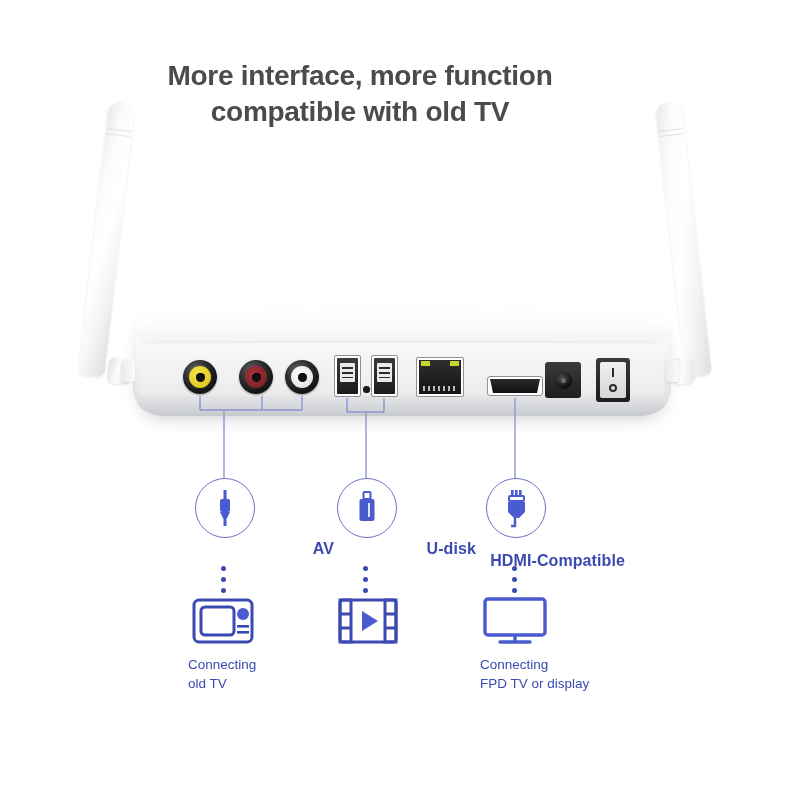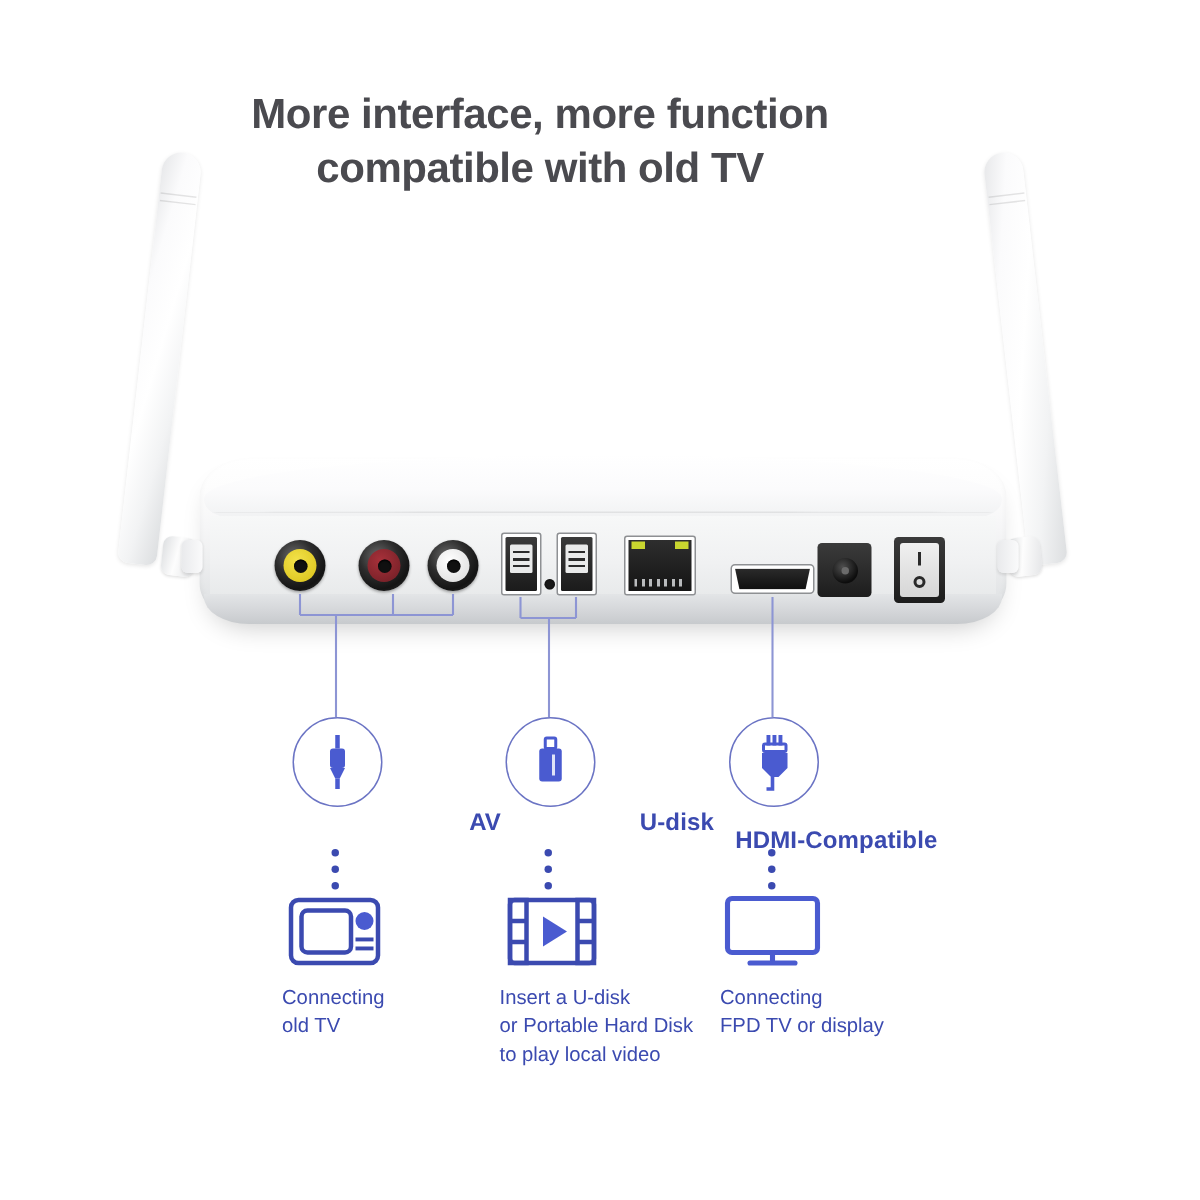--- a/index.html
+++ b/index.html
@@ -492,23 +492,20 @@
 <div class="bottom-item" style="left:333px; top:594px;">
   <div class="bottom-icon">
     <svg width="60" height="48" viewBox="0 0 60 48">
       <rect x="2" y="3" width="56" height="42" rx="3" fill="none" stroke="#3b4ab0" stroke-width="3"></rect>
       <rect x="2" y="3" width="11" height="42" fill="none" stroke="#3b4ab0" stroke-width="3"></rect>
       <rect x="47" y="3" width="11" height="42" fill="none" stroke="#3b4ab0" stroke-width="3"></rect>
       <path d="M2,17 L13,17 M2,31 L13,31 M47,17 L58,17 M47,31 L58,31" stroke="#3b4ab0" stroke-width="3"></path>
       <path d="M24,14 L40,24 L24,34 Z" fill="#4a5bd0"></path>
     </svg>
   </div>
-  <div class="bottom-caption">Insert a U-disk
-or Portable Hard Disk
-to play local video</div>
 </div>
 
 <div class="bottom-item" style="left:480px; top:594px;">
   <div class="bottom-icon">
     <svg width="66" height="50" viewBox="0 0 66 50">
       <rect x="3" y="3" width="60" height="36" rx="3" fill="none" stroke="#4a5bd0" stroke-width="3.4"></rect>
       <path d="M33,39 L33,45" stroke="#4a5bd0" stroke-width="3.4"></path>
       <path d="M18,46 L48,46" stroke="#4a5bd0" stroke-width="3.4" stroke-linecap="round"></path>
     </svg>
   </div>

